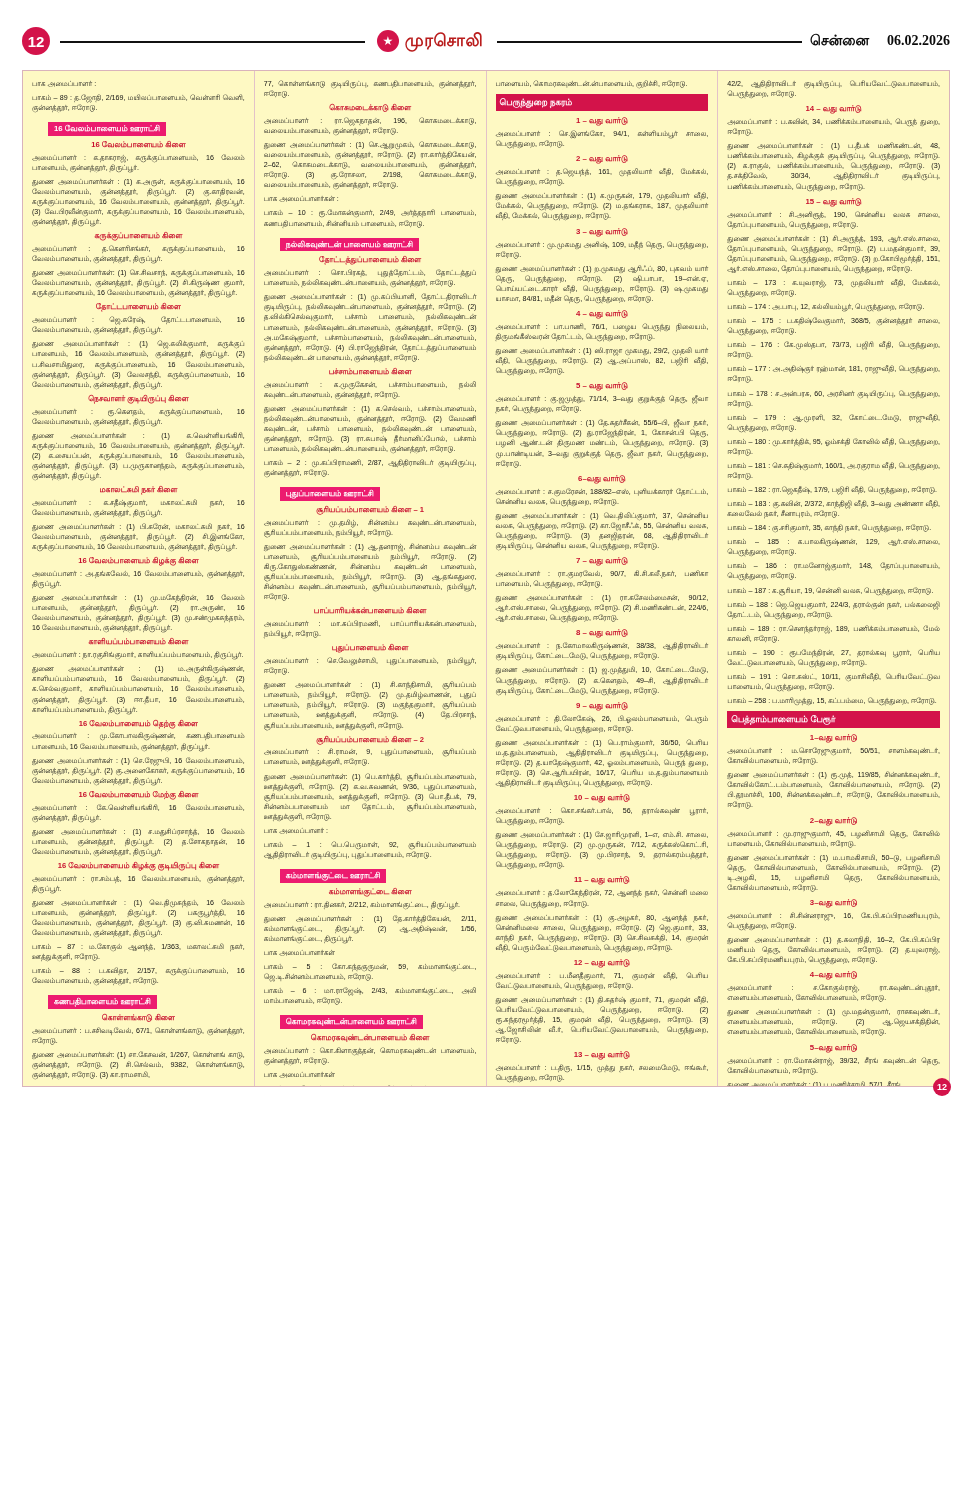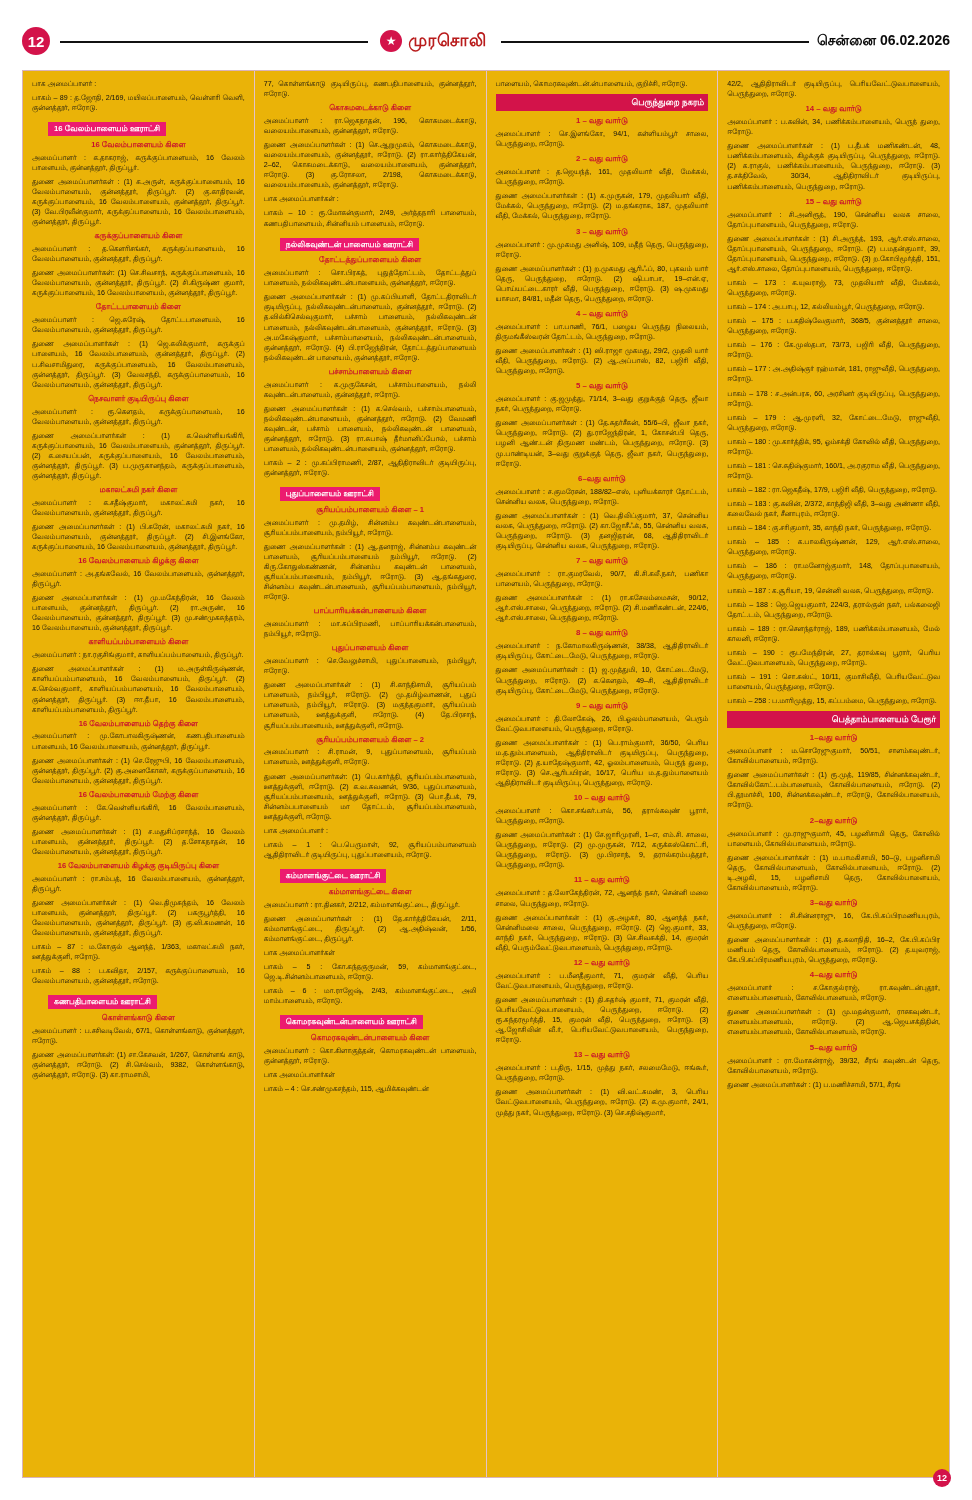--- a/index.html
+++ b/index.html
@@ -8,33 +8,33 @@
 
   
   .masthead{position:relative;height:54px;margin:14px 22px 0 22px;display:flex;align-items:center;}
   .pagenum-circle{width:28px;height:28px;border-radius:50%;background:#d3134a;color:#fff;display:flex;align-items:center;justify-content:center;font-size:15px;font-weight:bold;font-family:"Liberation Sans",sans-serif;flex:0 0 auto;}
   .rule-left{flex:1 1 auto;height:0;border-top:2px solid #111;margin:0 6px 0 10px;position:relative;top:1px;}
   .logo-wrap{display:flex;align-items:center;gap:6px;flex:0 0 auto;padding:0 6px;}
   .logo-mark{width:22px;height:22px;border-radius:50%;background:#d3134a;display:flex;align-items:center;justify-content:center;color:#fff;font-size:12px;}
   .logo-text{font-size:17px;font-weight:bold;color:#b91c1c;letter-spacing:.5px;}
   .rule-mid{flex:1 1 auto;height:0;border-top:2px solid #111;margin:0 8px;position:relative;top:1px;}
   .edition{flex:0 0 auto;font-size:14px;font-weight:bold;color:#0b0b0b;white-space:nowrap;}
-  .edition .date{}
+  .edition .date{margin-left:14px;font-family:Liberation Serif, serif;}
 
   
-  .frame{position:relative;margin:2px 22px 0 22px;border:1px solid #d9b3bb;height:1408px;box-sizing:border-box;background:#eab308;}
+  .frame{position:relative;margin:2px 22px 0 22px;border:1px solid #d9b3bb;height:1017px;box-sizing:border-box;background:#fef9c3;}
   .cols{display:flex;height:100%;}
   .col{flex:1 1 0;padding:8px 9px 10px 9px;box-sizing:border-box;overflow:hidden;}
   .col + .col{border-left:1px solid #e3c2c9;}
 
   
   .p{font-size:7.1px;line-height:1.42;margin:0 0 4px 0;text-align:justify;color:#111;}
 
   .heading-pink{display:inline-block;background:#ec1b6f;color:#ffffff;font-size:7.8px;font-weight:bold;padding:2px 6px;margin:4px 0 2px 16px;line-height:1.25;}
-  .heading-red-bar{display:block;background:#d3134a;color:#fff;font-size:8.6px;font-weight:bold;text-align:right;padding:3px 4px;margin:5px 0 4px 0;}
+  .heading-red-bar{display:block;background:#d3134a;color:#fff;font-size:8.6px;font-weight:bold;text-align:left;padding:3px 4px;margin:5px 0 4px 0;}
   .sub-red{color:#c8102e;font-weight:bold;font-size:7.6px;text-align:center;margin:2px 0 3px 0;line-height:1.3;}
   .ward{color:#c8102e;font-weight:bold;font-size:7.8px;text-align:center;margin:5px 0 3px 0;}
 
   .bottom-badge{position:absolute;right:-2px;bottom:-10px;width:18px;height:18px;border-radius:50%;background:#d3134a;color:#fff;font-size:9px;font-weight:bold;display:flex;align-items:center;justify-content:center;}
 </style>
 </head>
 <body>
 
 <div class="page">
 

